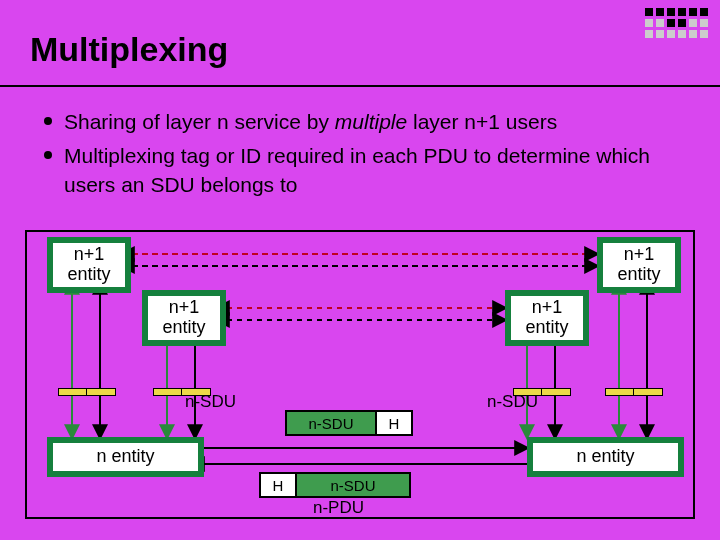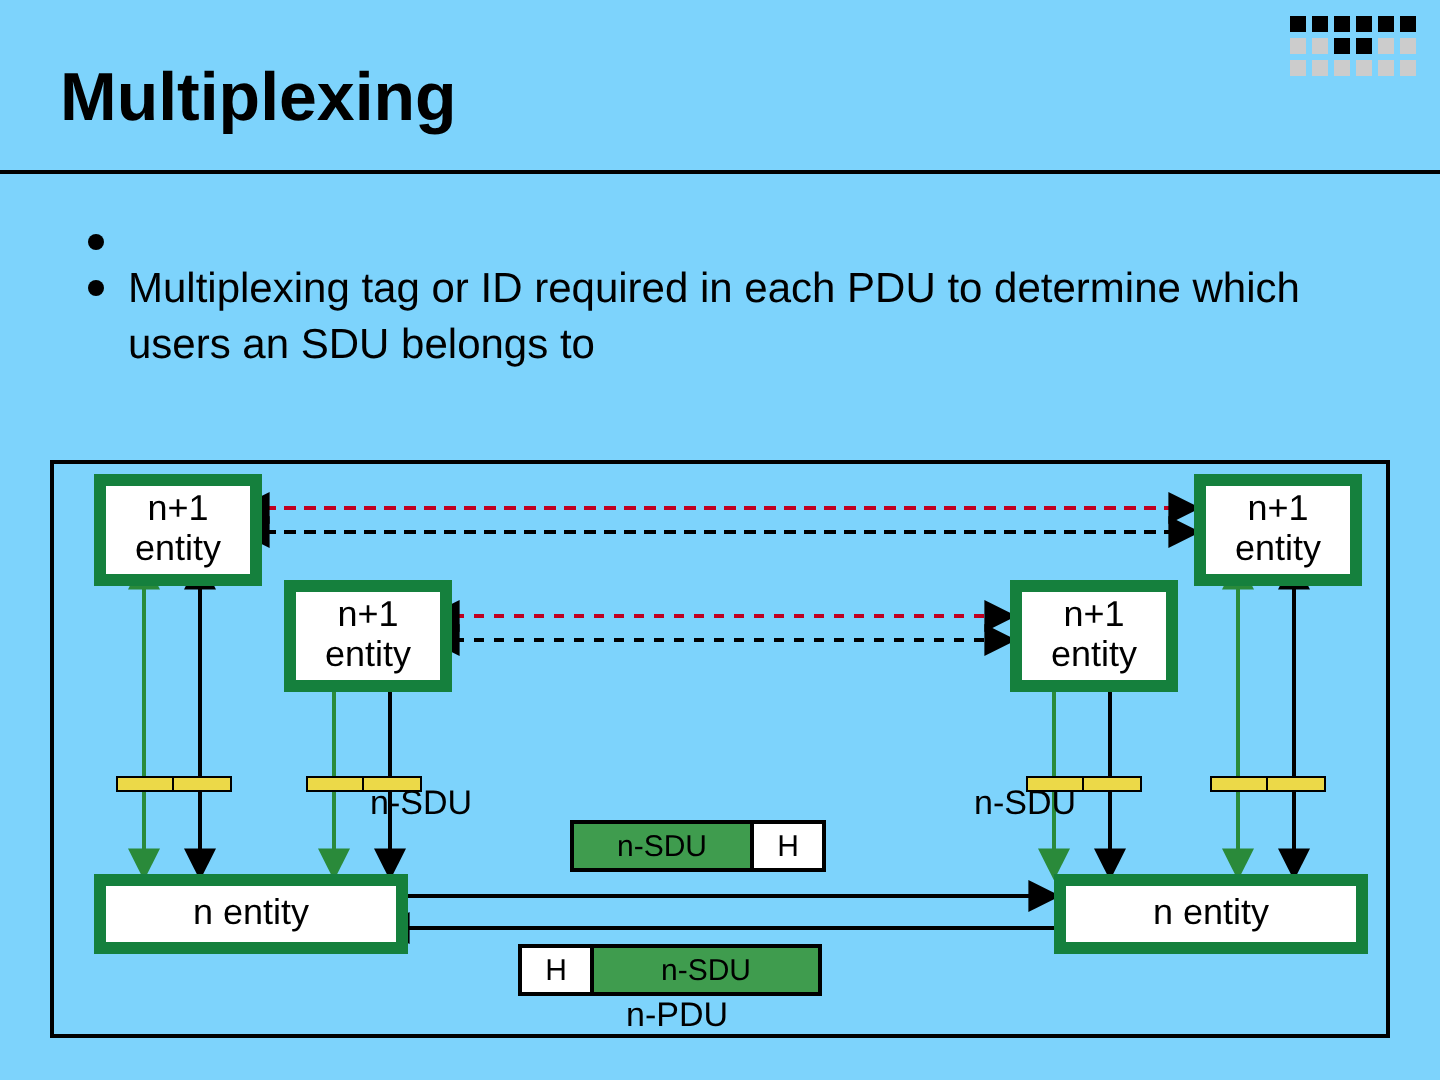--- a/index.html
+++ b/index.html
@@ -1,16 +1,16 @@
 <!DOCTYPE html>
 <html><head>
 <meta charset="utf-8">
 <style>
   body { margin:0; font-family:Arial,Helvetica,sans-serif; background:#fff; }
-  .slide { position:relative; width:720px; height:540px; background:#7dd3fc; box-sizing:border-box; }
+  .slide { position:relative; width:720px; height:540px; background:#d946ef; box-sizing:border-box; }
   .deco { position:absolute; right:12px; top:8px; display:flex; flex-direction:column; gap:3px; }
   .deco-row { display:flex; gap:3px; }
   .dot { width:8px; height:8px; background:#000; }
   .dot.dim { background:#ccc; }
   .title { position:absolute; left:30px; top:30px; font-size:34px; font-weight:bold; }
   .hr { position:absolute; left:0; top:85px; width:720px; height:2px; background:#000; }
   .bullets { position:absolute; left:44px; top:108px; width:640px; font-size:21px; line-height:1.35; }
   .b { display:flex; align-items:flex-start; margin-bottom:6px; }
   .disc { width:8px; height:8px; border-radius:50%; background:#000; margin-top:9px; margin-right:12px; flex-shrink:0; }
   .diag { position:absolute; left:25px; top:230px; width:666px; height:285px; border:2px solid #000; }
@@ -52,20 +52,21 @@
         <div class="dot dim"></div>
       </div>
   </div>
 
   <div class="title">Multiplexing</div>
   <div class="hr"></div>
 
   <div class="bullets">
     <div class="b">
       <div class="disc"></div>
+      <div>Sharing of layer n service by <i>multiple</i> layer n+1 users</div>
     </div>
     <div class="b">
       <div class="disc"></div>
       <div>Multiplexing tag or ID required in each PDU to determine which users an SDU belongs to</div>
     </div>
   </div>
 
   <div class="diag">
 
     <svg>

